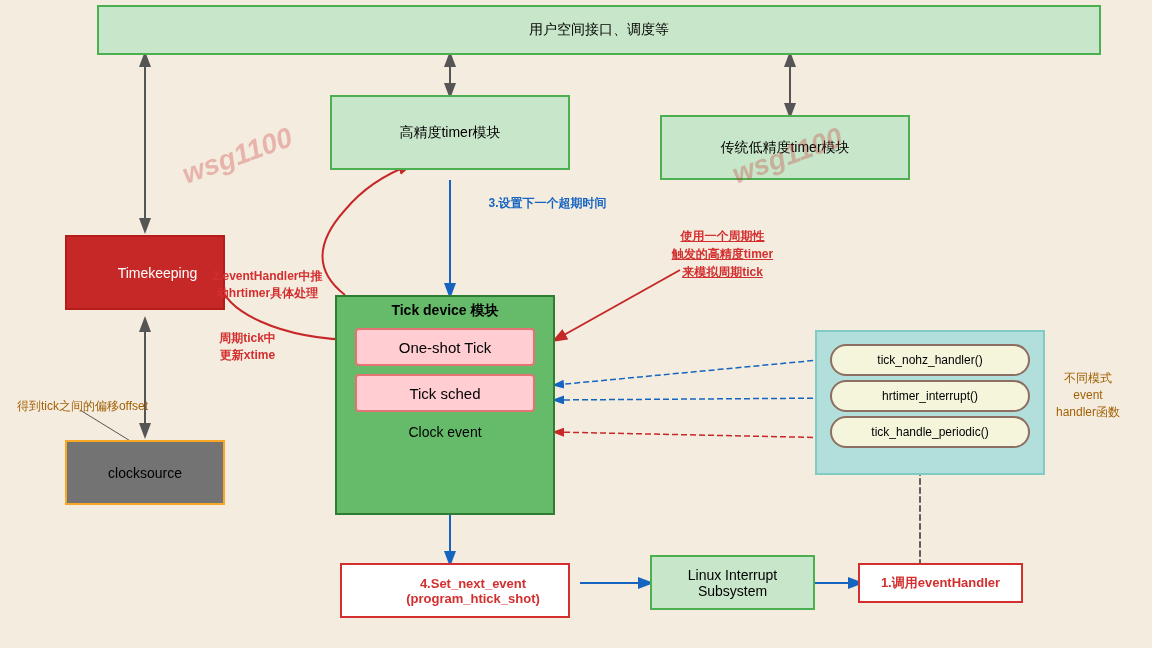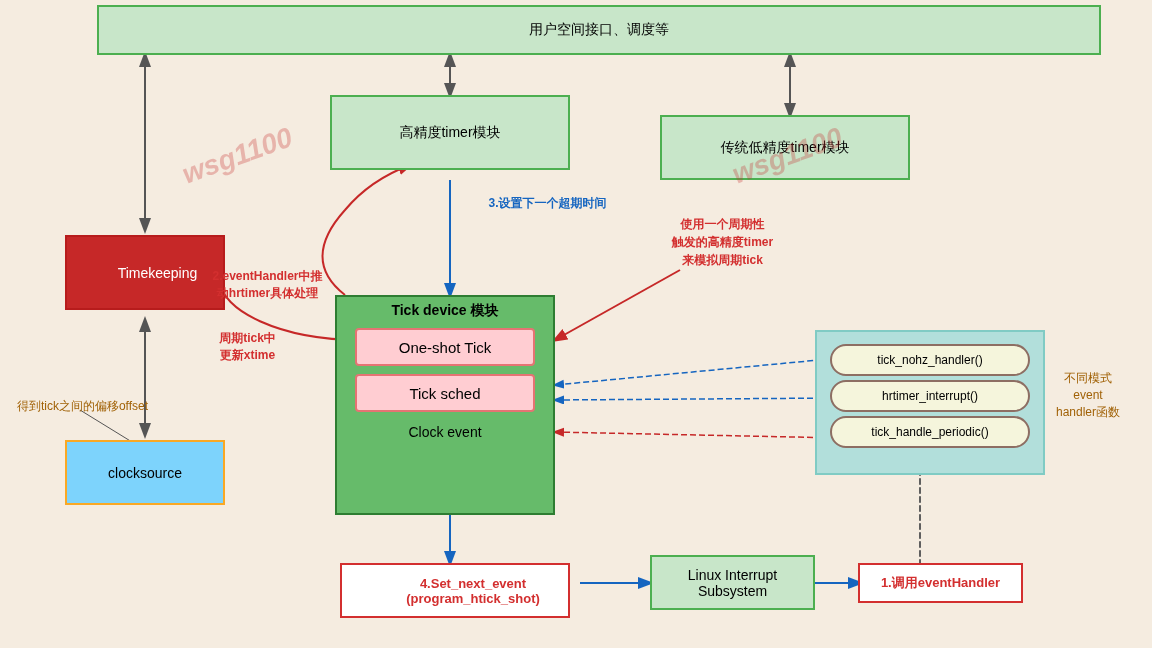--- a/index.html
+++ b/index.html
@@ -30,21 +30,21 @@
       background: #c8e6c9;
       border-color: #4caf50;
       color: #000;
     }
     .box-red-dark {
       background: #c62828;
       border-color: #b71c1c;
       color: #fff;
     }
     .box-yellow {
-      background: #7dd3fc;
+      background: #737373;
       border-color: #f9a825;
       color: #000;
     }
     .box-tick-device {
       background: #66bb6a;
       border-color: #2e7d32;
       color: #000;
     }
     .box-inner-pink {
       background: #ffcdd2;
@@ -253,21 +253,21 @@
 
   <div class="label label-red" style="left:175px;top:330px;width:145px;font-size:12px;line-height:1.4;">
     <span style="white-space:pre;">周期tick中
 更新xtime</span>
   </div>
 
   <div class="label" style="left:5px;top:398px;width:155px;font-size:12px;">
     <span>得到tick之间的偏移offset</span>
   </div>
 
-  <div class="label label-red" style="left:635px;top:215px;width:175px;font-size:12px;line-height:1.5;">
+  <div class="label label-red" style="left:635px;top:227px;width:175px;font-size:12px;line-height:1.5;text-decoration:underline;">
     <span style="white-space:pre;">使用一个周期性
 触发的高精度timer
 来模拟周期tick</span>
   </div>
 
   <div class="watermark" style="top:140px;left:180px;">wsg1100</div>
   <div class="watermark" style="top:140px;left:730px;">wsg1100</div>
 
 </div>
 

